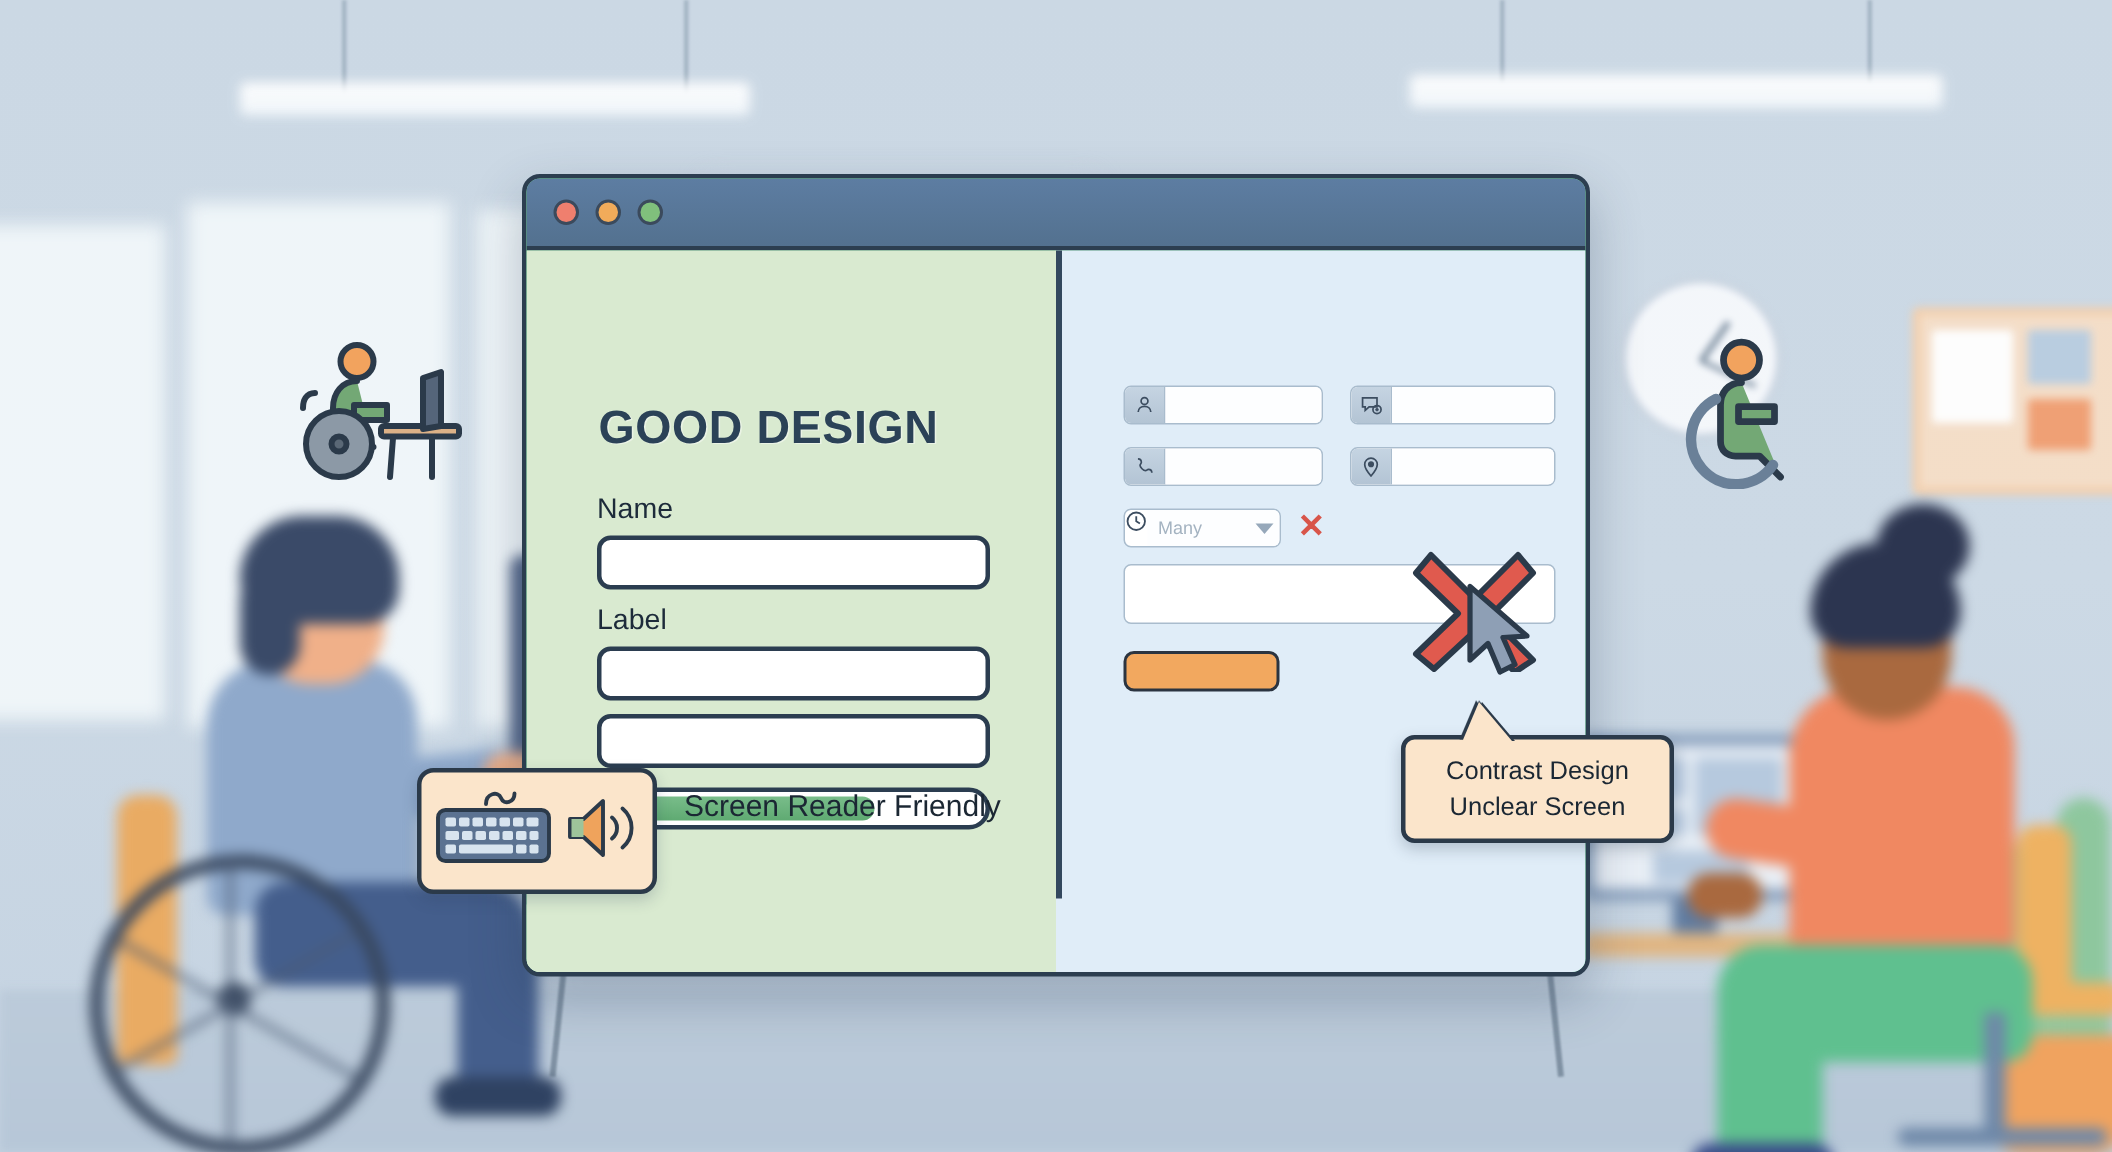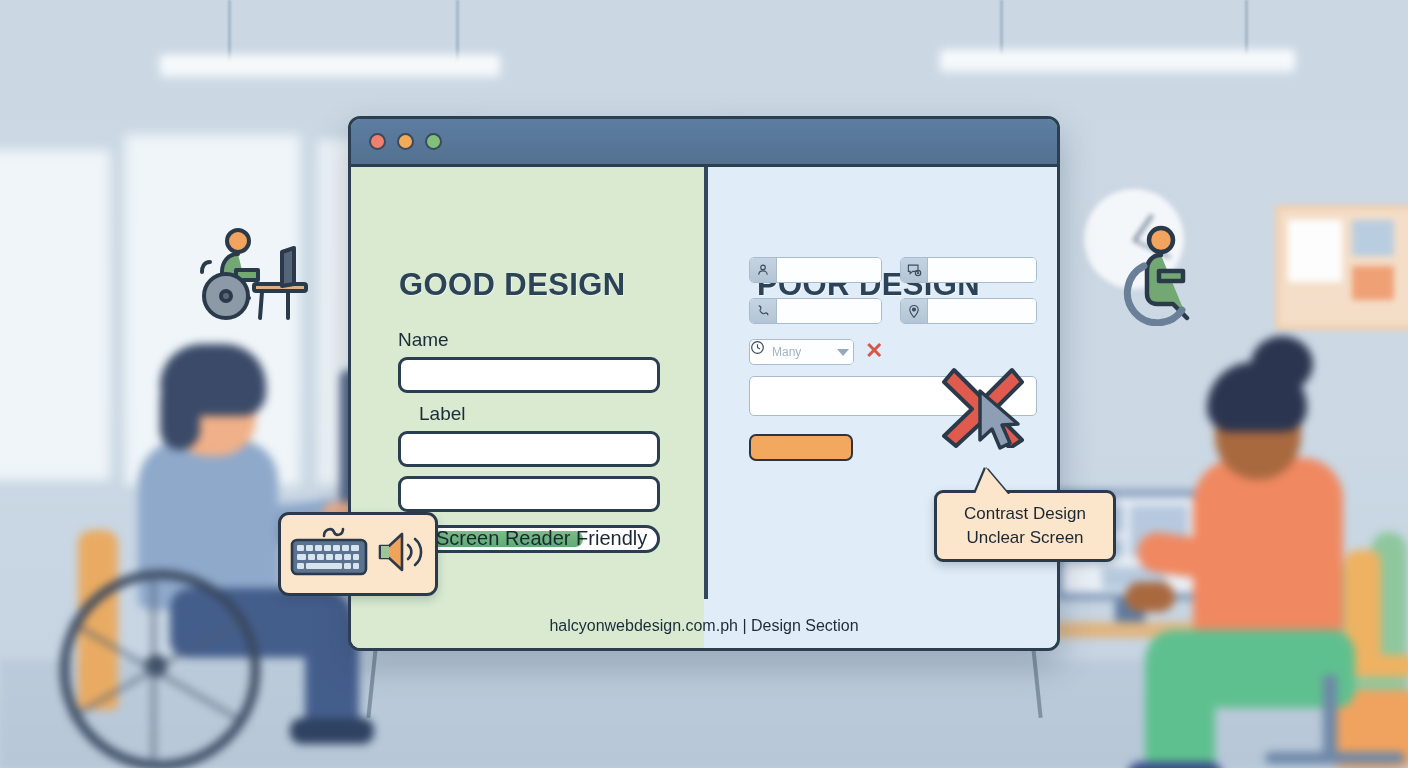--- a/index.html
+++ b/index.html
@@ -159,21 +159,21 @@
   #poor-title { position:absolute; left:53px; top:100px; }
 
   
   .field-label { position:absolute; font-size:19px; color:#1d2b3a; }
   .field-box {
     position:absolute; height:36px; width:262px; left:47px;
     background:#fff; border:3px solid #2b3d50; border-radius:9px;
   }
   #lbl-name   { left:47px; top:162px; }
   #inp-name   { top:190px; }
-  #lbl-label  { left:47px; top:236px;margin-left:21px; }
+  #lbl-label  { left:47px; top:236px; }
   #inp-label  { top:264px; }
   #inp-extra  { top:309px; }
 
   #progress-track {
     position:absolute; left:47px; top:358px; width:262px; height:28px;
     background:#fff; border:3px solid #2b3d50; border-radius:14px; overflow:hidden;
   }
   #progress-fill {
     position:absolute; left:3px; top:3px; height:16px; border-radius:10px;
     background:linear-gradient(180deg,#79bd8a,#5faa72);
@@ -242,21 +242,21 @@
     filter:drop-shadow(-2px -1px 0 #2b3a4a) drop-shadow(2px 0 0 #2b3a4a);
   }
 
   
   #a11y-badge {
     position:absolute; left:278px; top:512px; width:160px; height:84px;
     background:#fbe5cb; border:3px solid #2b3a4a; border-radius:11px;
     z-index:33; display:flex; align-items:center; justify-content:center; gap:4px;
     box-shadow:0 4px 10px rgba(40,60,85,.22);
   }
-  #a11y-texts { position:absolute; left:436px; top:524px; z-index:33; }
+  #a11y-texts { position:absolute; left:456px; top:524px; z-index:33; }
   #a11y-texts div { font-size:20px; color:#1b2733; line-height:29px; }
 
   
   #footer-bar {
     position:absolute; left:0; top:484px; width:706px; height:45px;
     display:flex; align-items:center; justify-content:center;
   }
   #footer-text { font-size:16px; color:#1d2b3a; }
   #footer-split { position:absolute; left:0; top:0; width:353px; height:45px; background:#d9ead0; z-index:-1; }
 
@@ -395,21 +395,20 @@
       <div class="field-box" id="inp-label"></div>
 
       <div class="field-box" id="inp-extra"></div>
 
       <div id="progress-track">
         <div id="progress-fill" style="width: 179.2px;"></div>
       </div>
     </div>
 
     <div class="pane pane-poor">
-      <div class="pane-title" id="poor-title">POOR DESIGN</div>
 
       <div class="poor-field" id="pf-person">
         <span class="pf-icon">
           <svg width="14" height="14" viewBox="0 0 16 16" fill="none" stroke="#3c4d60" stroke-width="1.3">
             <circle cx="8" cy="5" r="2.6"></circle>
               <path d="M3.2 13.4c0-2.8 2.2-4.4 4.8-4.4s4.8 1.6 4.8 4.4"></path>
           </svg>
         </span>
         <span class="pf-input"></span>
       </div>
@@ -462,21 +461,20 @@
       <div id="pf-textarea"></div>
 
       <div id="submit-button"></div>
     </div>
 
     <div class="pane-divider"></div>
   </div>
 
   <div id="footer-bar">
     <div id="footer-split"></div>
-    <span id="footer-text">halcyonwebdesign.com.ph | Design Section</span>
   </div>
 </div>
 
 <div id="big-x">
   <svg viewBox="0 0 86 82" width="86" height="82">
     <g stroke="#2b3a4a" stroke-width="4" stroke-linejoin="round">
       <path d="M14 4 L43 33 L72 4 L82 16 L53 45 L82 74 L70 82 L43 55 L16 80 L4 70 L32 43 L4 16 Z" fill="#e05a4e"></path>
     </g>
   </svg>
 </div>

